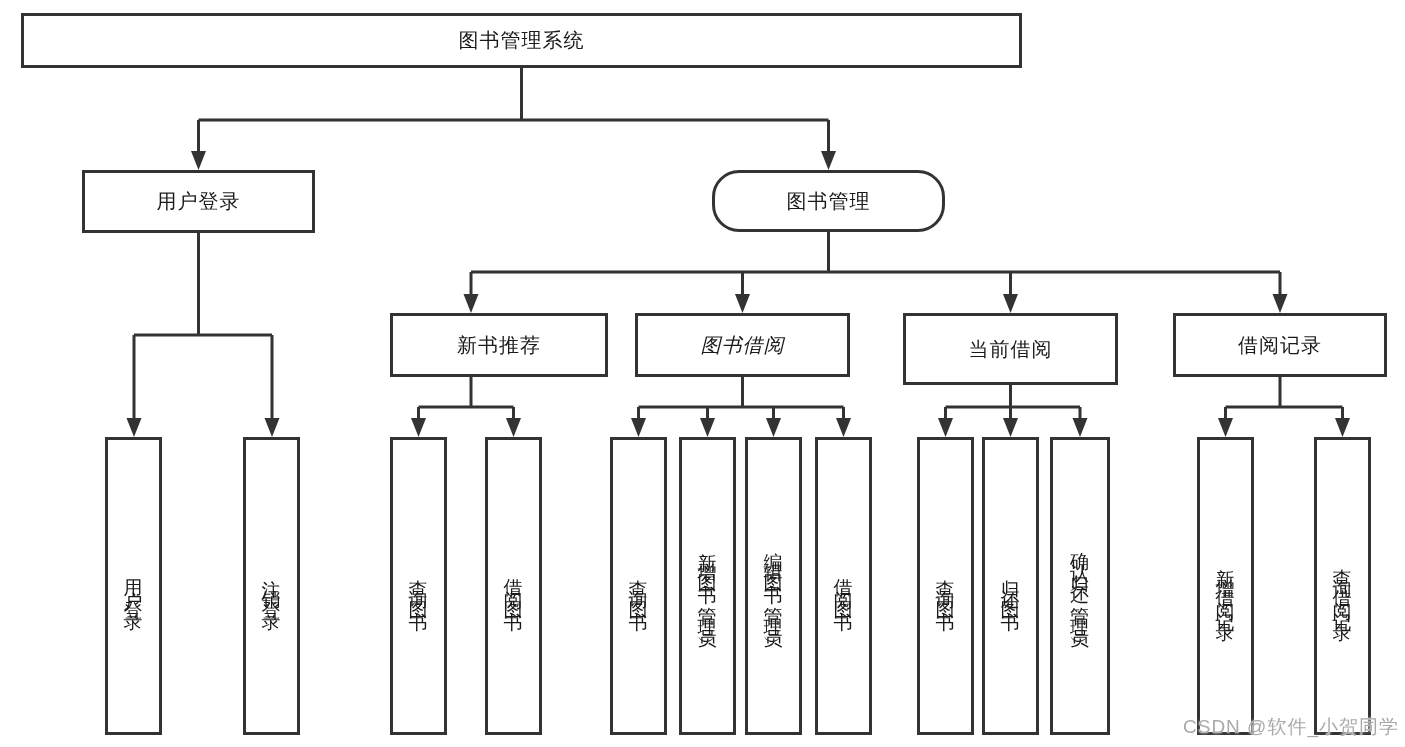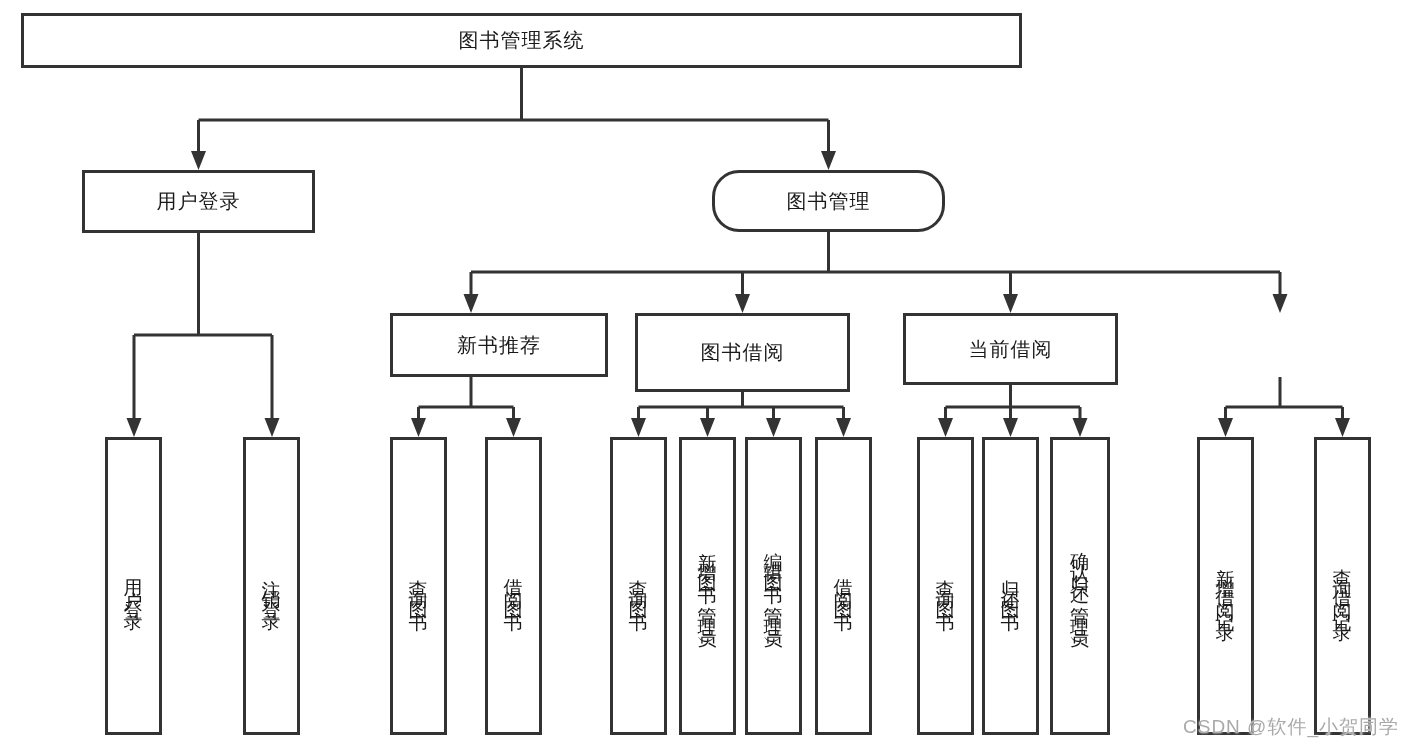--- a/index.html
+++ b/index.html
@@ -51,21 +51,21 @@
     font-weight: 500;
     letter-spacing: 11px;
     line-height: 1;
     white-space: nowrap;
   }
   
   #node-root   { left: 21px;  top: 13px;  width: 1001px; height: 55px; }
   #node-user   { left: 82px;  top: 170px; width: 233px;  height: 63px; }
   #node-book   { left: 712px; top: 170px; width: 233px;  height: 62px; border-radius: 27px; }
   #node-g0     { left: 362px; top: 313px; width: 218px;  height: 64px; margin-left: 28px; }
-  #node-g1     { left: 635px; top: 313px; width: 215px;  height: 79px; }
+  #node-g1     { left: 635px; top: 313px; width: 215px;  height: 64px; font-style: italic; }
   #node-g2     { left: 903px; top: 313px; width: 215px;  height: 72px; }
   #node-g3     { left: 1173px;top: 313px; width: 214px;  height: 64px; }
   #leaf-1  { left: 105px; }
   #leaf-2  { left: 243px; }
   #leaf-3  { left: 390px; }
   #leaf-4  { left: 485px; }
   #leaf-5  { left: 610px; }
   #leaf-6  { left: 679px; }
   #leaf-7  { left: 745px; }
   #leaf-8  { left: 815px; }
@@ -161,20 +161,23 @@
 
   <div class="box" id="node-g0">
     <span class="hlabel">新书推荐</span>
   </div>
   <div class="box" id="node-g1">
     <span class="hlabel">图书借阅</span>
   </div>
   <div class="box" id="node-g2">
     <span class="hlabel">当前借阅</span>
   </div>
+  <div class="box" id="node-g3">
+    <span class="hlabel">借阅记录</span>
+  </div>
 
   <div class="box leaf" id="leaf-1">
     <span class="vtext">用户登录</span>
   </div>
   <div class="box leaf" id="leaf-2">
     <span class="vtext">注销登录</span>
   </div>
 
   <div class="box leaf" id="leaf-3">
     <span class="vtext">查询图书</span>

